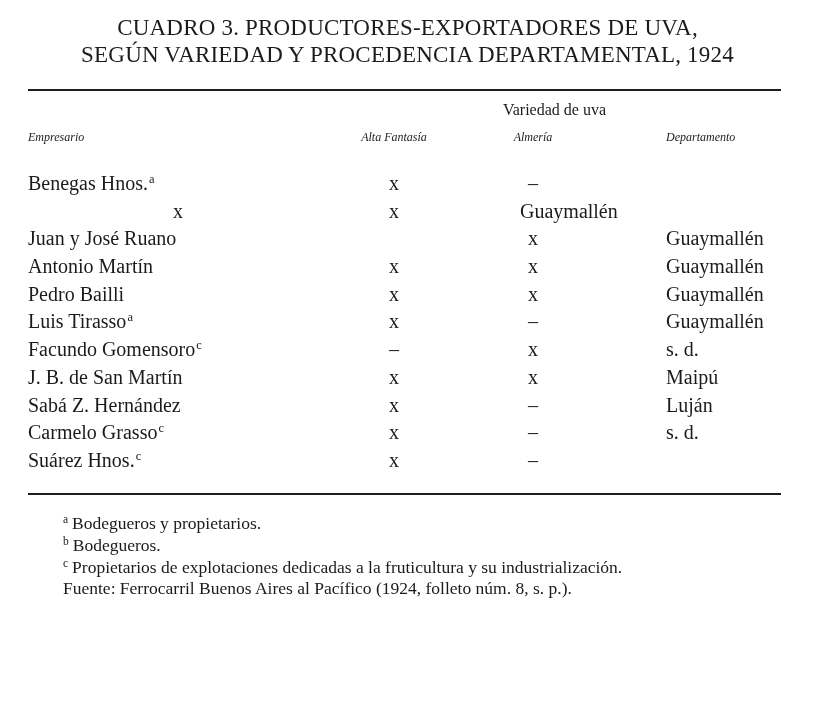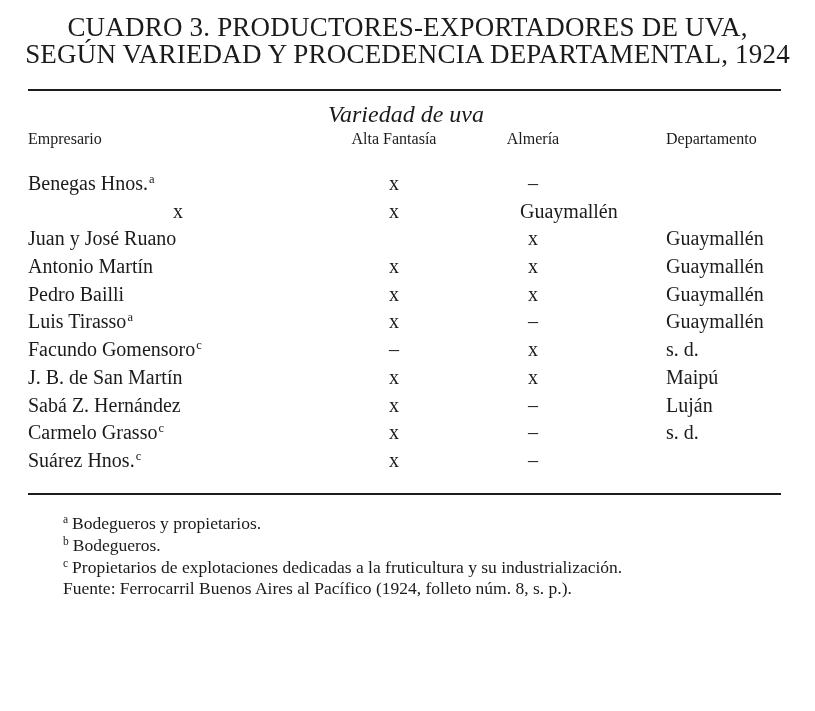--- a/index.html
+++ b/index.html
@@ -10,46 +10,46 @@
     color: #1b1b1b;
     position: relative;
     overflow: hidden;
   }
   .sheet { position: absolute; inset: 0; background: #ffffff; }
 
   
   .title {
     position: absolute; top: 14px; left: 0; width: 815px;
     text-align: center;
-    font-size: 27px; line-height: 27px;
+    font-size: 23px; line-height: 27px;
     letter-spacing: 0.2px;
     font-weight: 500;
   }
 
   
   .rule {
     position: absolute; left: 28px; width: 753px; height: 2px;
     background: #1c1c1c;
   }
   .rule-top { top: 89px; }
   .rule-bottom { top: 493px; }
 
   
   .group-label {
     position: absolute; left: 328px; top: 101px; width: 278px;
-    text-align: left;
-    font-style: italic; font-size: 24px;
+    text-align: right;
+    font-size: 16px;
   }
 
   
   .colheads {
     position: absolute; left: 28px; top: 130px; width: 753px;
     display: grid;
     grid-template-columns: 300px 132px 146px 175px;
-    font-size: 16px;
+    font-style: italic; font-size: 12px;
   }
   .ch2, .ch3 { text-align: center; }
   .ch4 { padding-left: 60px; }
 
   
   .tbody { position: absolute; left: 28px; top: 170px; width: 753px; }
   .trow {
     display: grid;
     grid-template-columns: 300px 132px 146px 175px;
     height: 27.7px; line-height: 27.7px;

